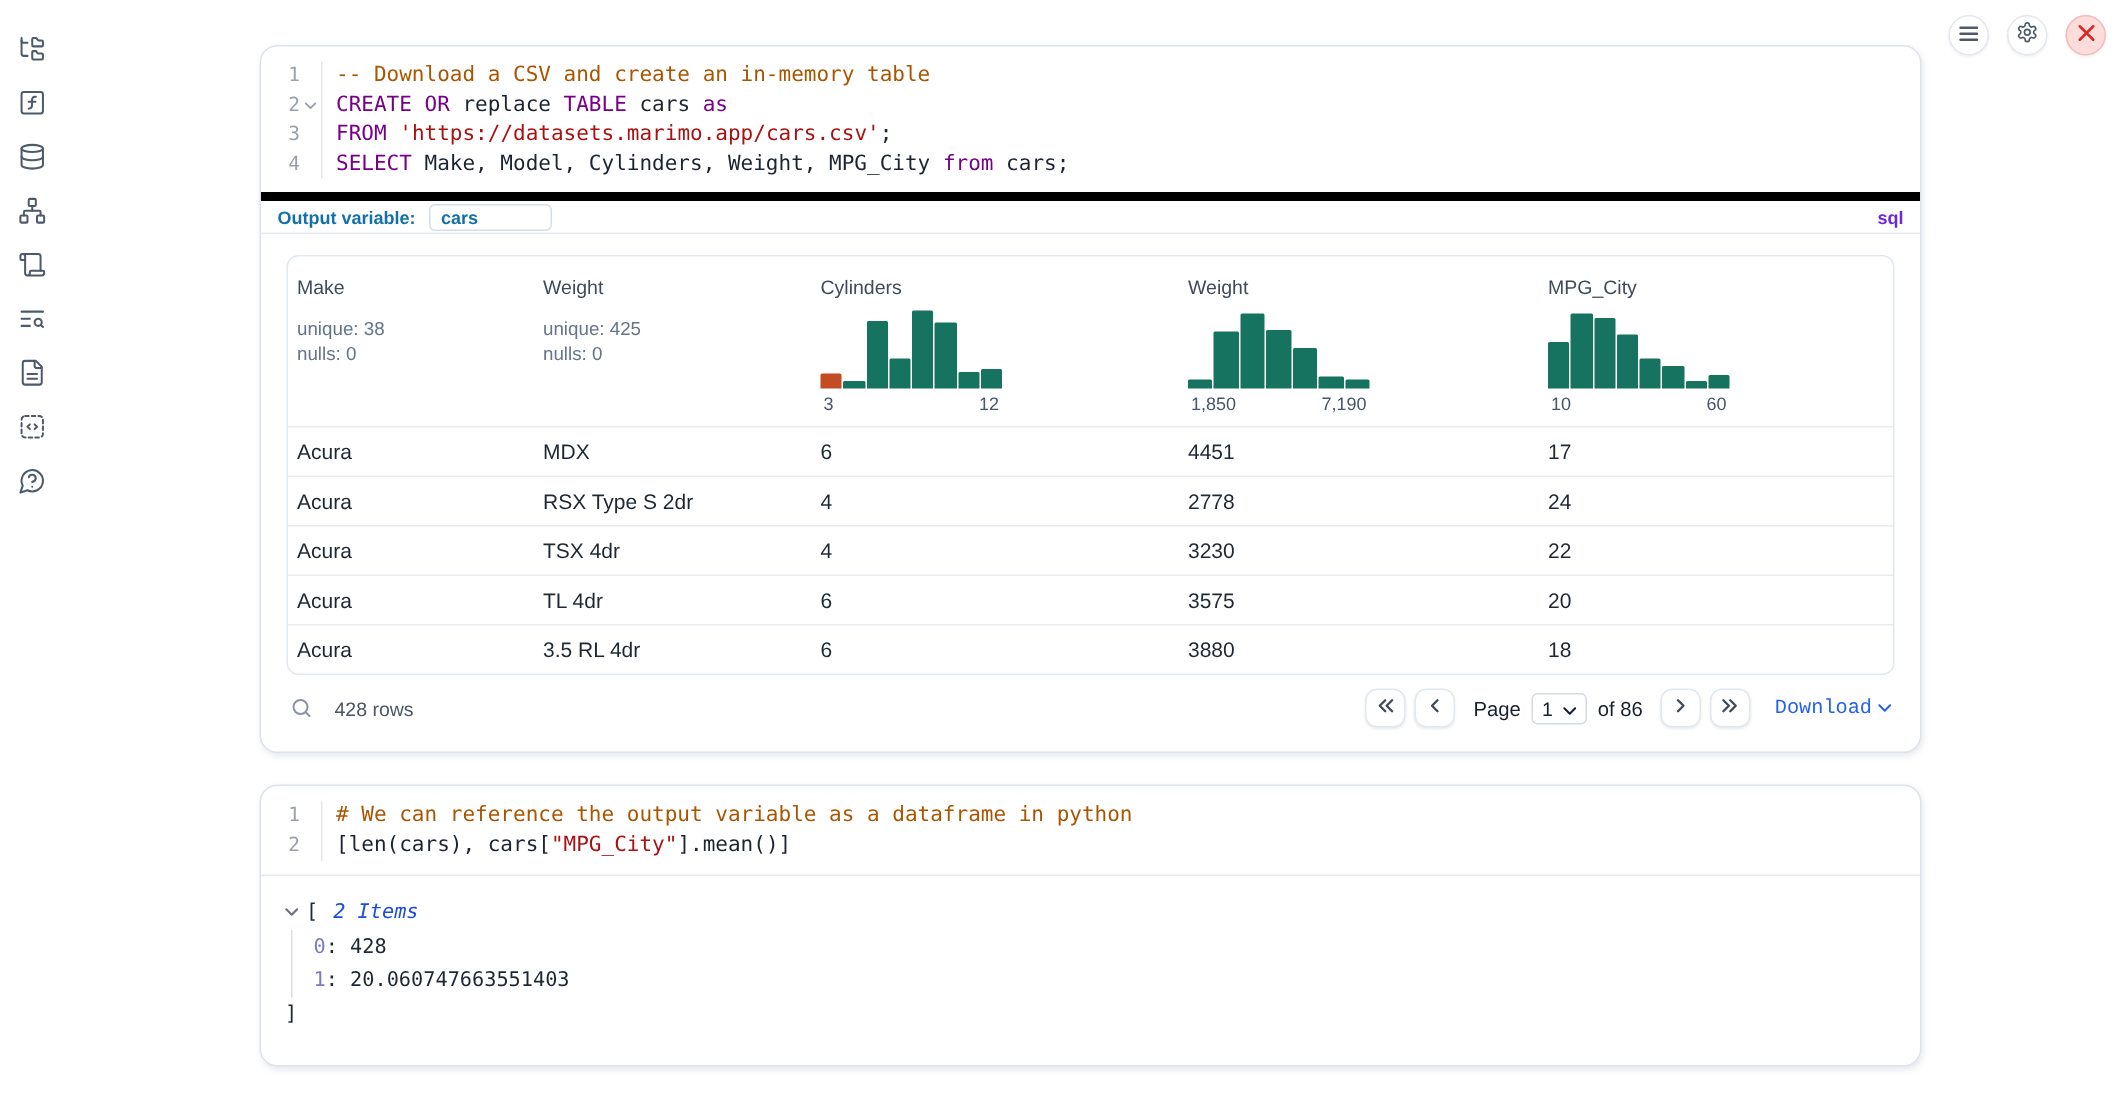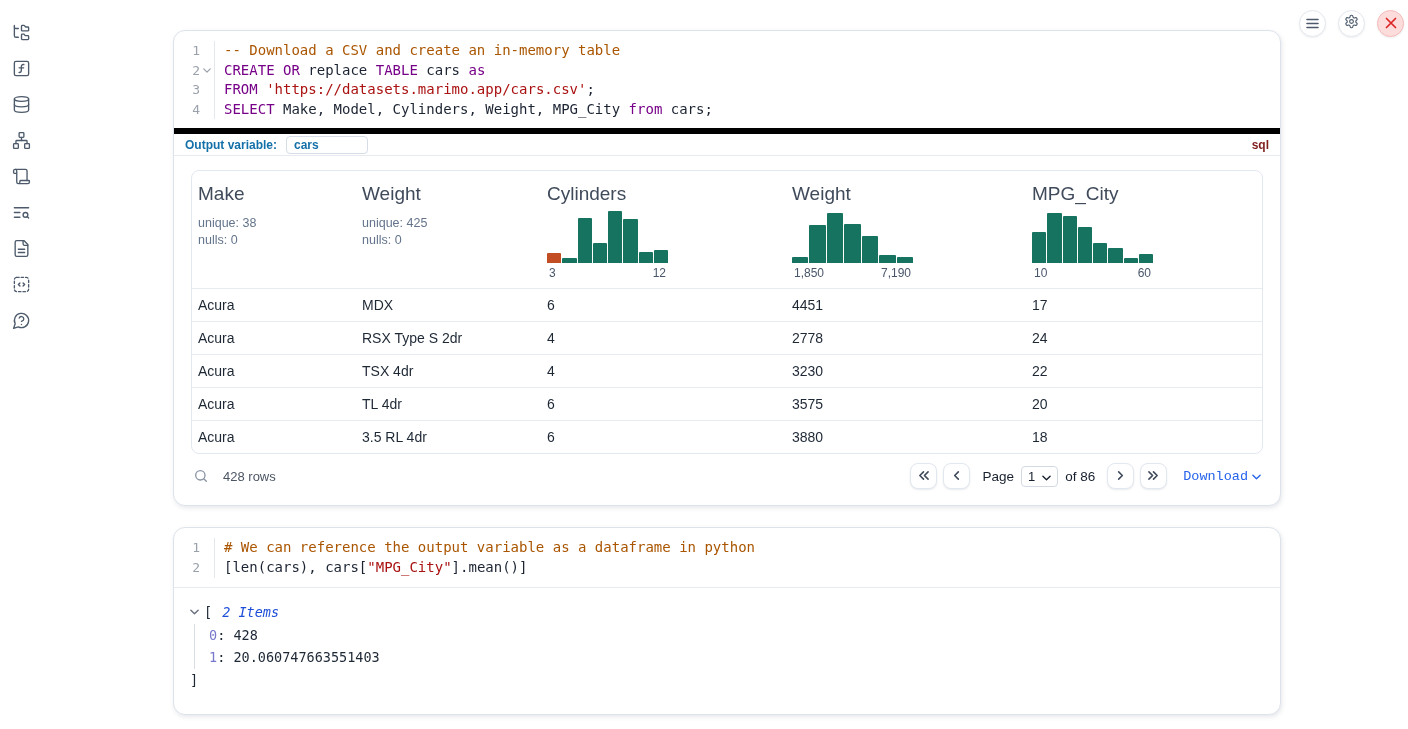--- a/index.html
+++ b/index.html
@@ -28,28 +28,28 @@
   .code-text { border-left:1px solid #e4e8ed; margin-left:1px; padding-left:9px; }
   .tok-kw { color:#770088; }
   .tok-str { color:#aa1111; }
   .tok-comment { color:#aa5500; }
   .tok-plain { color:#1c2433; }
 
   
   .outvar-bar { display:flex; align-items:center; height:28px; border-top:6px solid #000000; border-bottom:1px solid #e6ebf1; padding:0 11px; }
   .outvar-label { font-size:12px; font-weight:bold; color:#1470a8; }
   .outvar-input { margin-left:9px; width:82px; height:18px; border:1px solid #d6dde6; border-radius:4px; font-family:"Liberation Sans",sans-serif; font-size:12px; font-weight:bold; color:#1470a8; padding:0 7px; outline:none; }
-  .lang-badge { margin-left:auto; font-size:12px; font-weight:bold; color:#7f1d1d; cursor:pointer; }
+  .lang-badge { margin-left:auto; font-size:12px; font-weight:bold; color:#6d28d9; cursor:pointer; }
 
   
   .output-area { padding:14px 17px 12px; }
   .data-table { border:1px solid #e2e8f0; border-radius:8px; overflow:hidden; }
   .t-head { display:grid; grid-template-columns:164px 185px 245px 240px 1fr; padding:12px 0 8px; }
   .t-col { padding-left:6px; }
-  .col-label { font-size:19px; color:#3f4a5a; cursor:pointer; display:inline-block;text-align:right; }
+  .col-label { font-size:13px; color:#3f4a5a; cursor:pointer; display:inline-block;text-align:right; }
   .col-stats { margin-top:10px; font-size:12.5px; color:#64748b; line-height:16.5px; }
   .hist { margin-top:6px; width:121px; }
   .hist-bars { display:flex; align-items:flex-end; gap:1px; height:52px; }
   .hist-bar { flex:1; border-radius:1px 1px 0 0; }
   .hist-axis { display:flex; justify-content:space-between; font-size:12px; color:#49566a; margin-top:3px; padding:0 2px; }
   .t-row { display:grid; grid-template-columns:164px 185px 245px 240px 1fr; height:33px; align-items:center; border-top:1px solid #e8ecf1; font-size:14px; color:#1e2835; }
   .t-cell { padding-left:6px; }
 
   
   .table-footer { margin-top:5px; display:flex; align-items:center; height:34px; padding:0 2px; }

